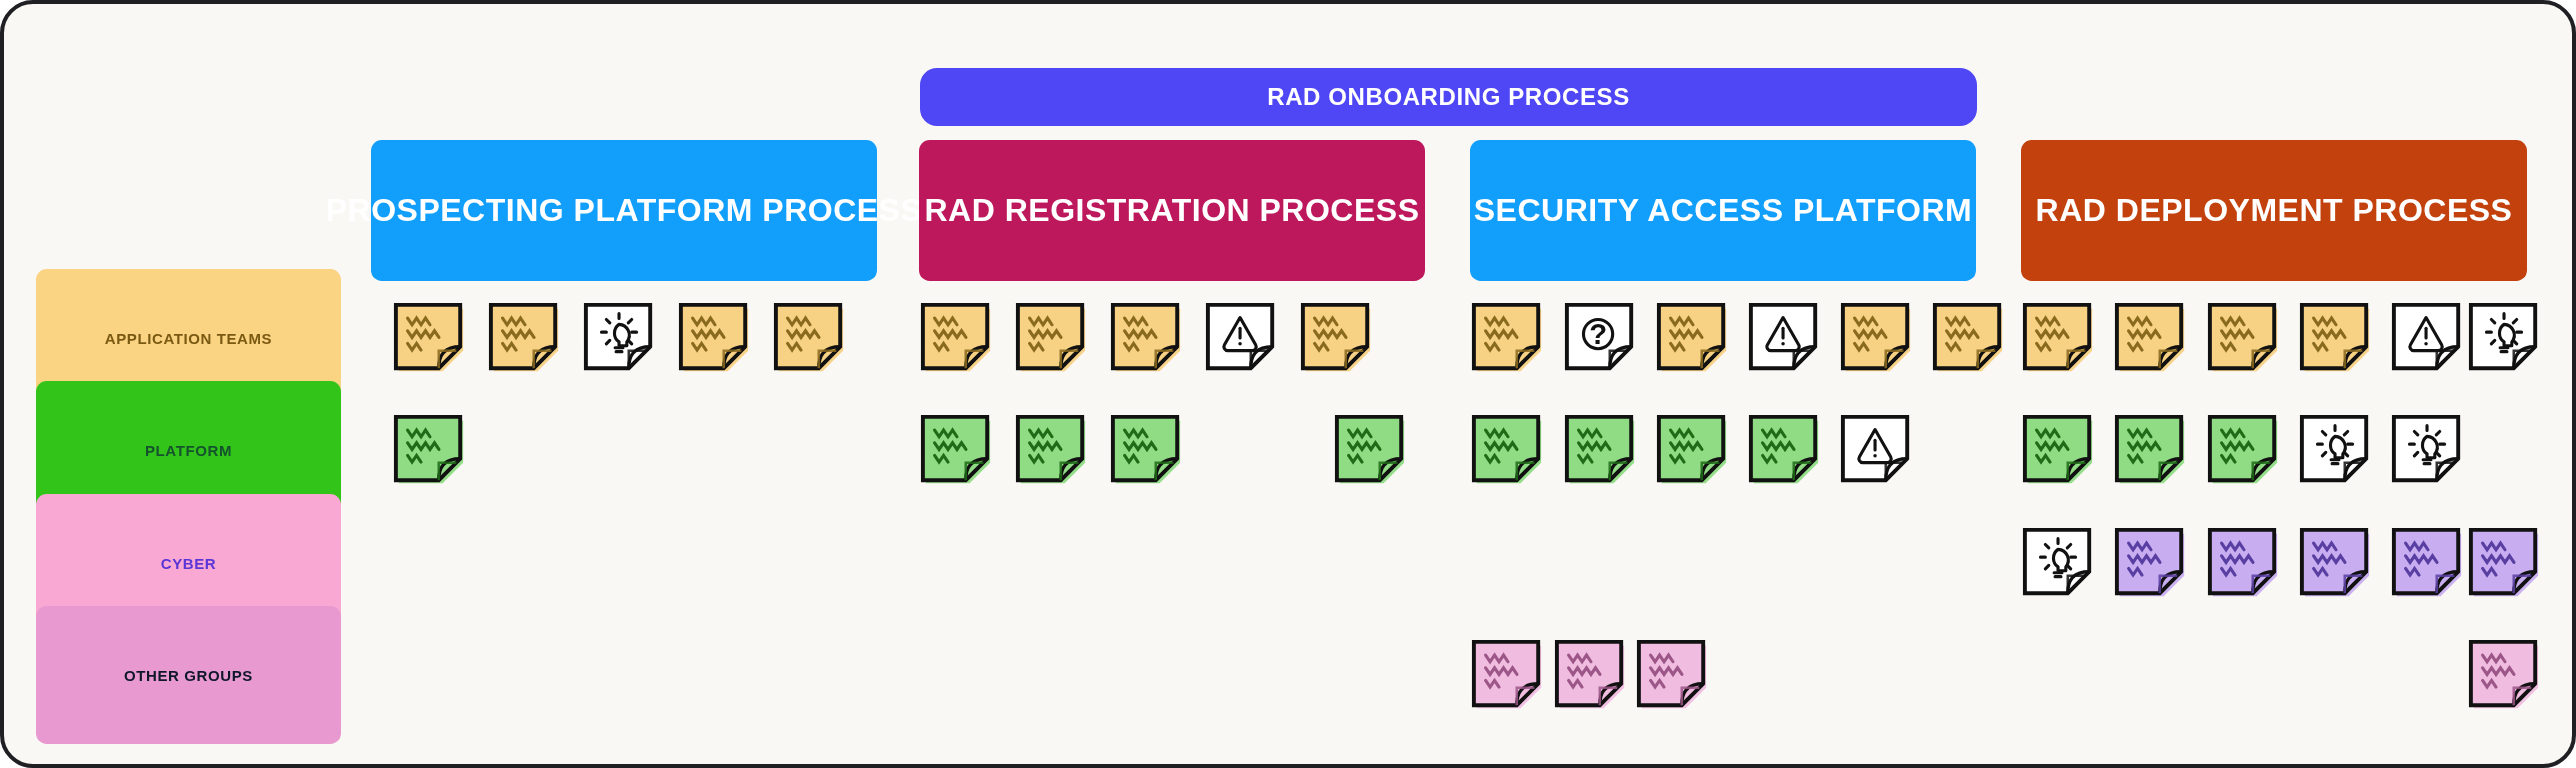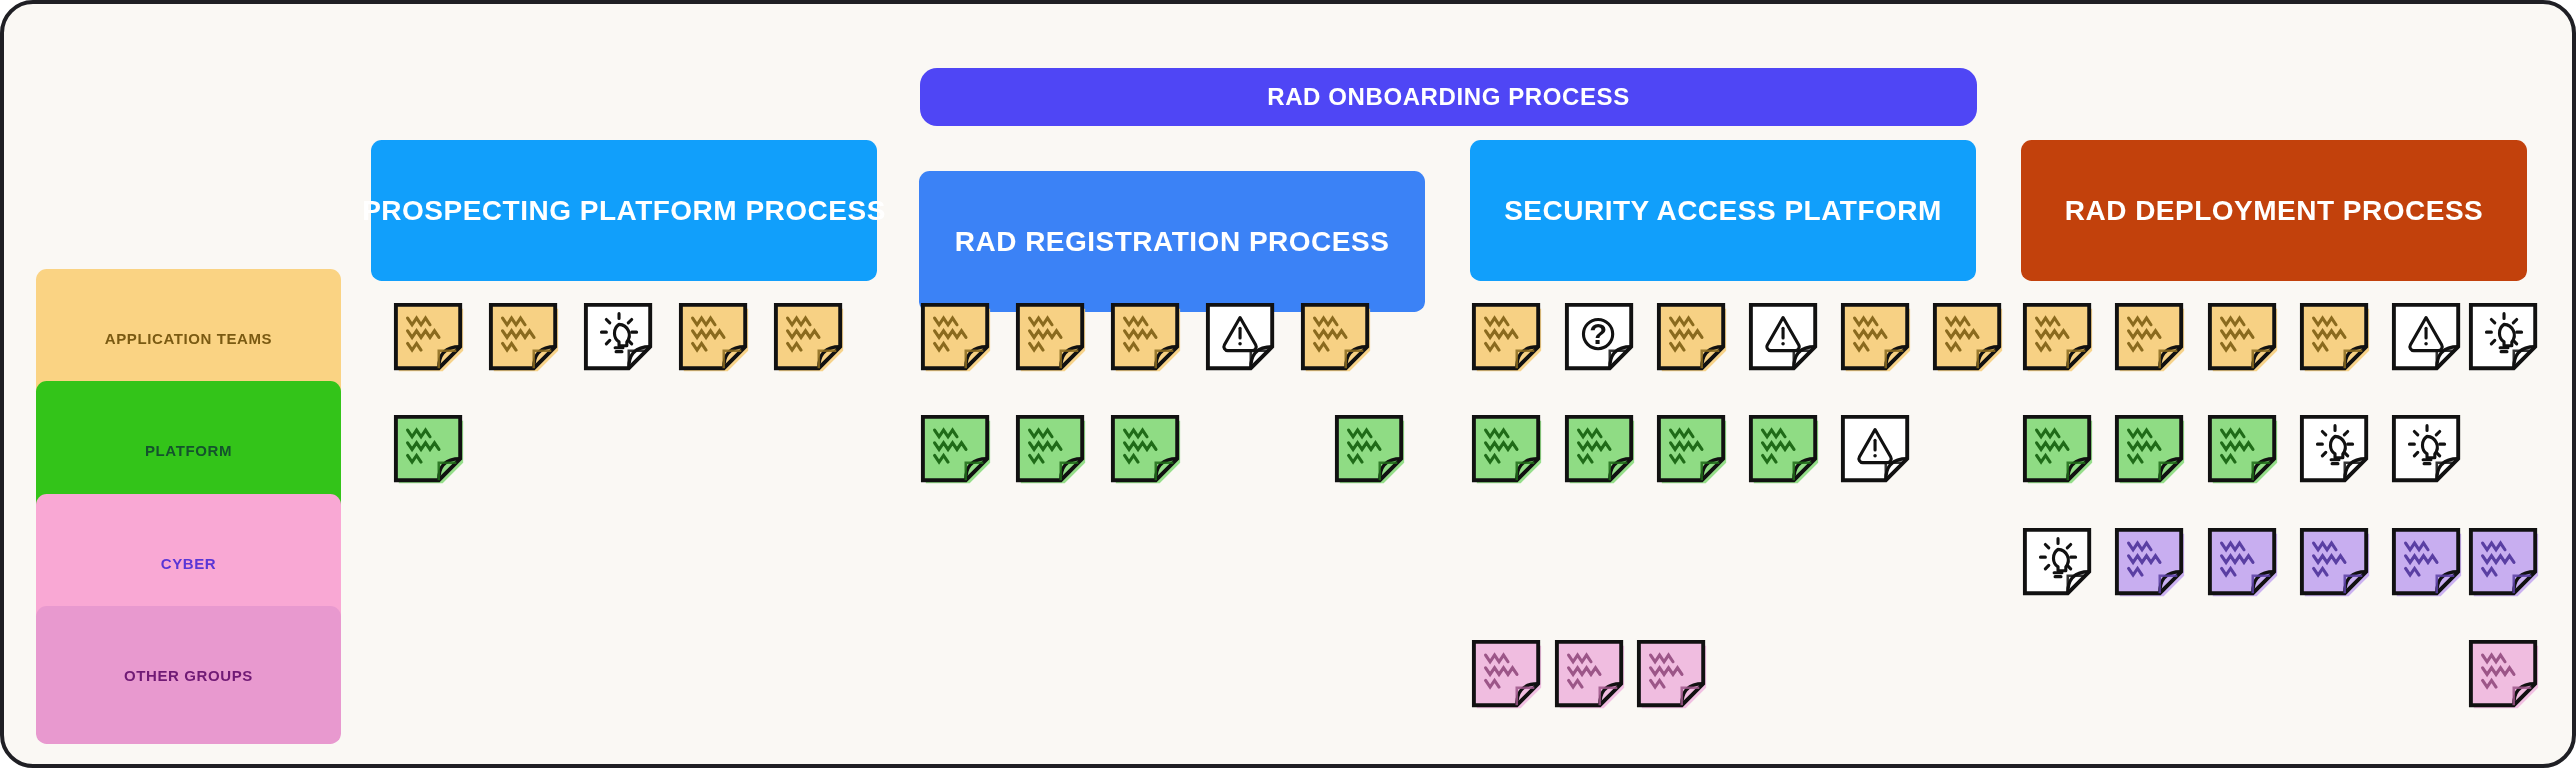--- a/index.html
+++ b/index.html
@@ -51,21 +51,21 @@
     top: 136px;
     height: 141px;
     background: #119ffb;
     border-radius: 10.7px;
     display: flex;
     align-items: center;
     justify-content: center;
   }
   .col-header .txt {
     color: #ffffff;
-    font-size: 28px;
+    font-size: 32px;
     font-weight: bold;
     letter-spacing: 0.5px;
     text-align: center;
     white-space: nowrap;
   }
 
   
   .lane-label {
     position: absolute;
     left: 32px;
@@ -112,21 +112,21 @@
 <div id="board">
 
   <div class="title-banner">
     <span class="txt">RAD ONBOARDING PROCESS</span>
   </div>
 
   <div id="col-headers">
       <div class="col-header" style="left: 367px; width: 506px; background: rgb(17, 159, 251);">
         <span class="txt">PROSPECTING PLATFORM PROCESS</span>
       </div>
-      <div class="col-header" style="left: 915px; width: 506px; background: #3b82f6; margin-top: 31px;">
+      <div class="col-header" style="left: 915px; width: 506px; background: #be185d;">
         <span class="txt">RAD REGISTRATION PROCESS</span>
       </div>
       <div class="col-header" style="left: 1466px; width: 506px; background: rgb(17, 159, 251);">
         <span class="txt">SECURITY ACCESS PLATFORM</span>
       </div>
       <div class="col-header" style="left: 2017px; width: 506px; background: #c2410c;">
         <span class="txt">RAD DEPLOYMENT PROCESS</span>
       </div>
     </div>
 
@@ -134,21 +134,21 @@
       <div class="lane-label lane-apps" style="top: 265px; height: 138px; background: rgb(250, 211, 131);">
         <span class="txt" style="color: rgb(122, 90, 18);">APPLICATION TEAMS</span>
       </div>
       <div class="lane-label lane-plat" style="top: 377px; height: 138px; background: rgb(51, 196, 25);">
         <span class="txt" style="color: #14532d;">PLATFORM</span>
       </div>
       <div class="lane-label lane-cyber" style="top: 490px; height: 138px; background: #f9a8d4;">
         <span class="txt" style="color: rgb(90, 54, 214);">CYBER</span>
       </div>
       <div class="lane-label lane-other" style="top: 602px; height: 138px; background: rgb(232, 153, 207);">
-        <span class="txt" style="color: #701a75;">OTHER GROUPS</span>
+        <span class="txt" style="color: #0f172a;">OTHER GROUPS</span>
       </div>
     </div>
 
   <div id="notes-layer">
       <div class="note" style="left: 388px; top: 296px;">
         <svg viewBox="0 0 78 78">
           <path d="M7,9 H73 V52 L52,73 H7 Z" fill="#f7d184" opacity="0.95"></path>
           <path d="M4,5 H70 V48 L48,70 H4 Z" fill="#f7d184" stroke="#111111" stroke-width="4" stroke-linejoin="miter"></path>
           <path d="M48,70 C48,58 52,48 70,48" fill="none" stroke="#111111" stroke-width="3.4"></path>
           <path d="M48,70 L48,52 L66,52" fill="none" stroke="#8a6a1e" stroke-width="2.6" opacity="0.85"></path>

